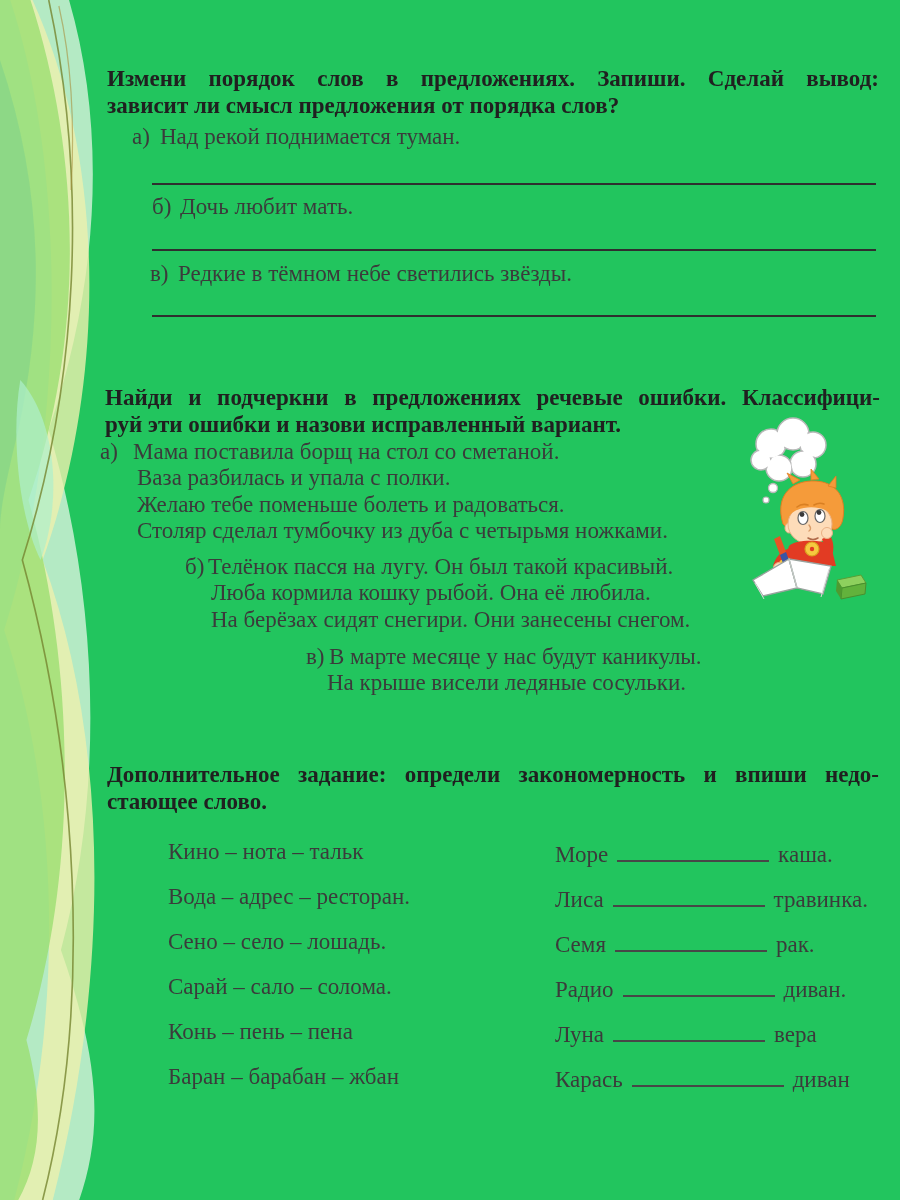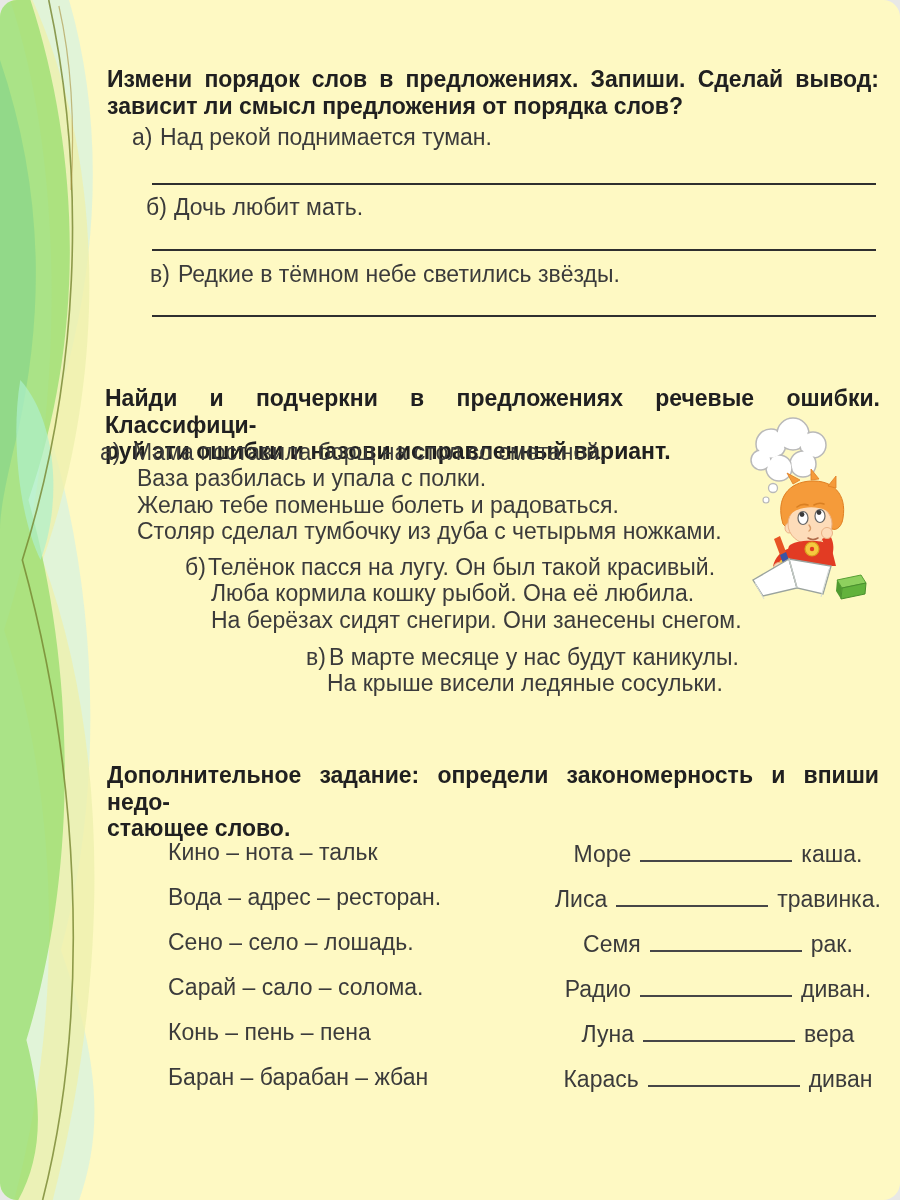--- a/index.html
+++ b/index.html
@@ -1,23 +1,22 @@
 <!DOCTYPE html>
 <html><head>
 <meta charset="utf-8">
 <style>
   html,body{margin:0;padding:0;background:#e8e8e6;}
   .page{
     position:relative;
     width:900px;height:1200px;
-    background:#fef9c3;
+    background:#22c55e;
     overflow:hidden;
-    font-family:Liberation Sans, sans-serif;
+    font-family:Liberation Serif, serif;
     color:#3c3c3c;
-    border-radius:17px;
   }
   .margin-art{position:absolute;left:0;top:0;width:132px;height:1200px;}
   .heading{
     position:absolute;
     font-weight:bold;color:#202020;
     font-size:23px;line-height:26.5px;
   }
   .h-line{display:block;white-space:nowrap;}
   .h-line.just{white-space:normal;text-align:justify;text-align-last:justify;}
   .sentence{
@@ -62,21 +61,21 @@
   <div class="heading" style="left:107px;top:66px;width:772px;">
     <span class="h-line just">Измени порядок слов в предложениях. Запиши. Сделай вывод:</span>
     <span class="h-line">зависит ли смысл предложения от порядка слов?</span>
   </div>
 
   <div class="sentence" style="left:132px;top:124px;">
     <span class="lbl" style="width:28px;">а)</span><span>Над рекой поднимается туман.</span>
   </div>
   <div class="write-line" style="top:183px;"></div>
 
-  <div class="sentence" style="left:146px;top:194px;">
+  <div class="sentence" style="left:152px;top:194px;">
     <span class="lbl" style="width:28px;">б)</span><span>Дочь любит мать.</span>
   </div>
   <div class="write-line" style="top:249px;"></div>
 
   <div class="sentence" style="left:150px;top:261px;">
     <span class="lbl" style="width:28px;">в)</span><span>Редкие в тёмном небе светились звёзды.</span>
   </div>
   <div class="write-line" style="top:315px;"></div>
 
   <div class="heading" style="left:105px;top:385px;width:775px;">
@@ -170,21 +169,21 @@
 
   <div class="word-col" style="left:168px;top:838px;">
     <div class="word-row">Кино – нота – тальк</div>
     <div class="word-row">Вода – адрес – ресторан.</div>
     <div class="word-row">Сено – село – лошадь.</div>
     <div class="word-row">Сарай – сало – солома.</div>
     <div class="word-row">Конь – пень – пена</div>
     <div class="word-row">Баран – барабан – жбан</div>
   </div>
 
-  <div class="word-col" style="left:555px;top:838px;text-align:center;">
+  <div class="word-col" style="left:555px;top:838px;">
     <div class="word-row">
       <span>Море</span><span class="blank"></span><span>каша.</span>
     </div>
     <div class="word-row">
       <span>Лиса</span><span class="blank"></span><span>травинка.</span>
     </div>
     <div class="word-row">
       <span>Семя</span><span class="blank"></span><span>рак.</span>
     </div>
     <div class="word-row">

